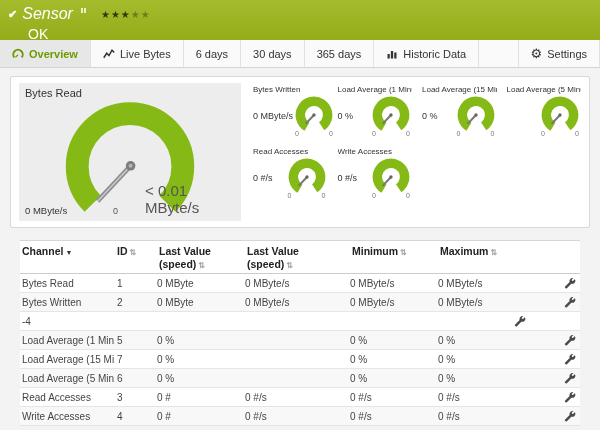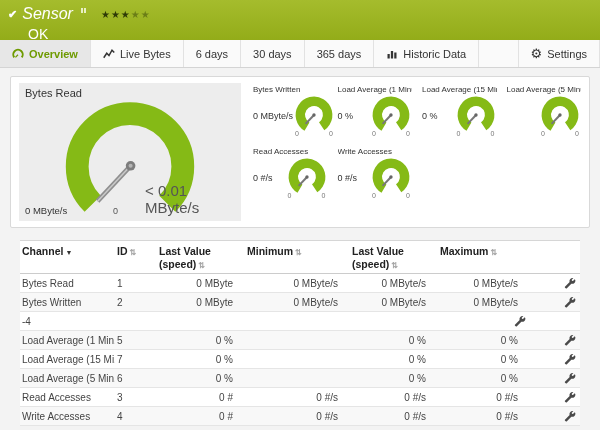--- a/index.html
+++ b/index.html
@@ -49,21 +49,21 @@
   .thead,.trow{display:grid;grid-template-columns:95px 42px 88px 105px 88px 92px 1fr;align-items:center}
   .thead{height:34px;align-items:start;padding-top:4px;font-weight:bold;font-size:10.5px;color:#222;
          border-top:1px solid #d6d6d6;border-bottom:1px solid #cccccc;background:#fff}
   .trow{height:19px;border-bottom:1px solid #e5e5e5;color:#444}
   .trow:nth-child(odd){background:#f8f8f8}
   .hcell{padding:0 4px 0 2px;line-height:1.25;cursor:pointer}
   .sort{color:#a5a5a5;font-size:8px;margin-left:2px}
   .sort.on{color:#333;font-size:7px}
   .c-ch{padding-left:2px;white-space:nowrap;overflow:hidden}
   .c-id{padding-left:2px}
-  .num{text-align:right;padding-right:12px;white-space:nowrap}
+  .num{padding-right:12px;white-space:nowrap}
   .c-tools{text-align:right;padding-right:4px}
   .wrench{display:inline-flex;color:#4a4a4a;cursor:pointer;vertical-align:middle}
 </style>
 </head>
 <body>
 
 <header class="hdr">
   <div class="hdr-l1">
     <span class="check">✔</span>
     <span class="kind">Sensor</span>
@@ -237,22 +237,22 @@
 
   </div>
 </section>
 
 <section class="tbl">
 
   <div class="thead">
     <div class="hcell"><span>Channel</span><span class="sort on">▼</span></div>
     <div class="hcell"><span>ID</span><span class="sort">⇅</span></div>
     <div class="hcell"><span>Last Value (speed)</span><span class="sort">⇅</span></div>
+    <div class="hcell"><span>Last Value (speed)</span><span class="sort">⇅</span></div>
     <div class="hcell"><span>Minimum</span><span class="sort">⇅</span></div>
-    <div class="hcell"><span>Last Value (speed)</span><span class="sort">⇅</span></div>
     <div class="hcell"><span>Maximum</span><span class="sort">⇅</span></div>
     <div class="hcell"></div>
   </div>
 
   <div class="trow">
     <div class="c-ch">Bytes Read</div>
     <div class="c-id">1</div>
     <div class="num">0 MByte</div>
     <div class="num">0 MByte/s</div>
     <div class="num">0 MByte/s</div>

